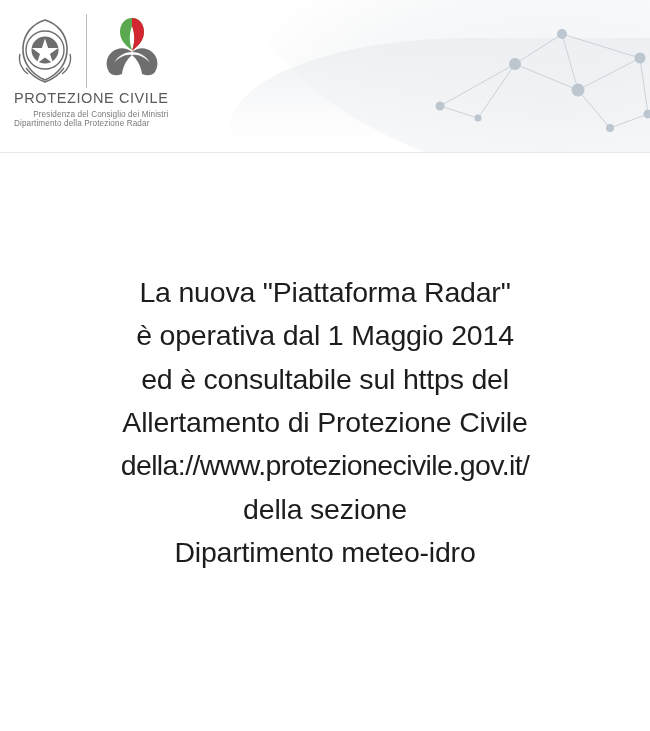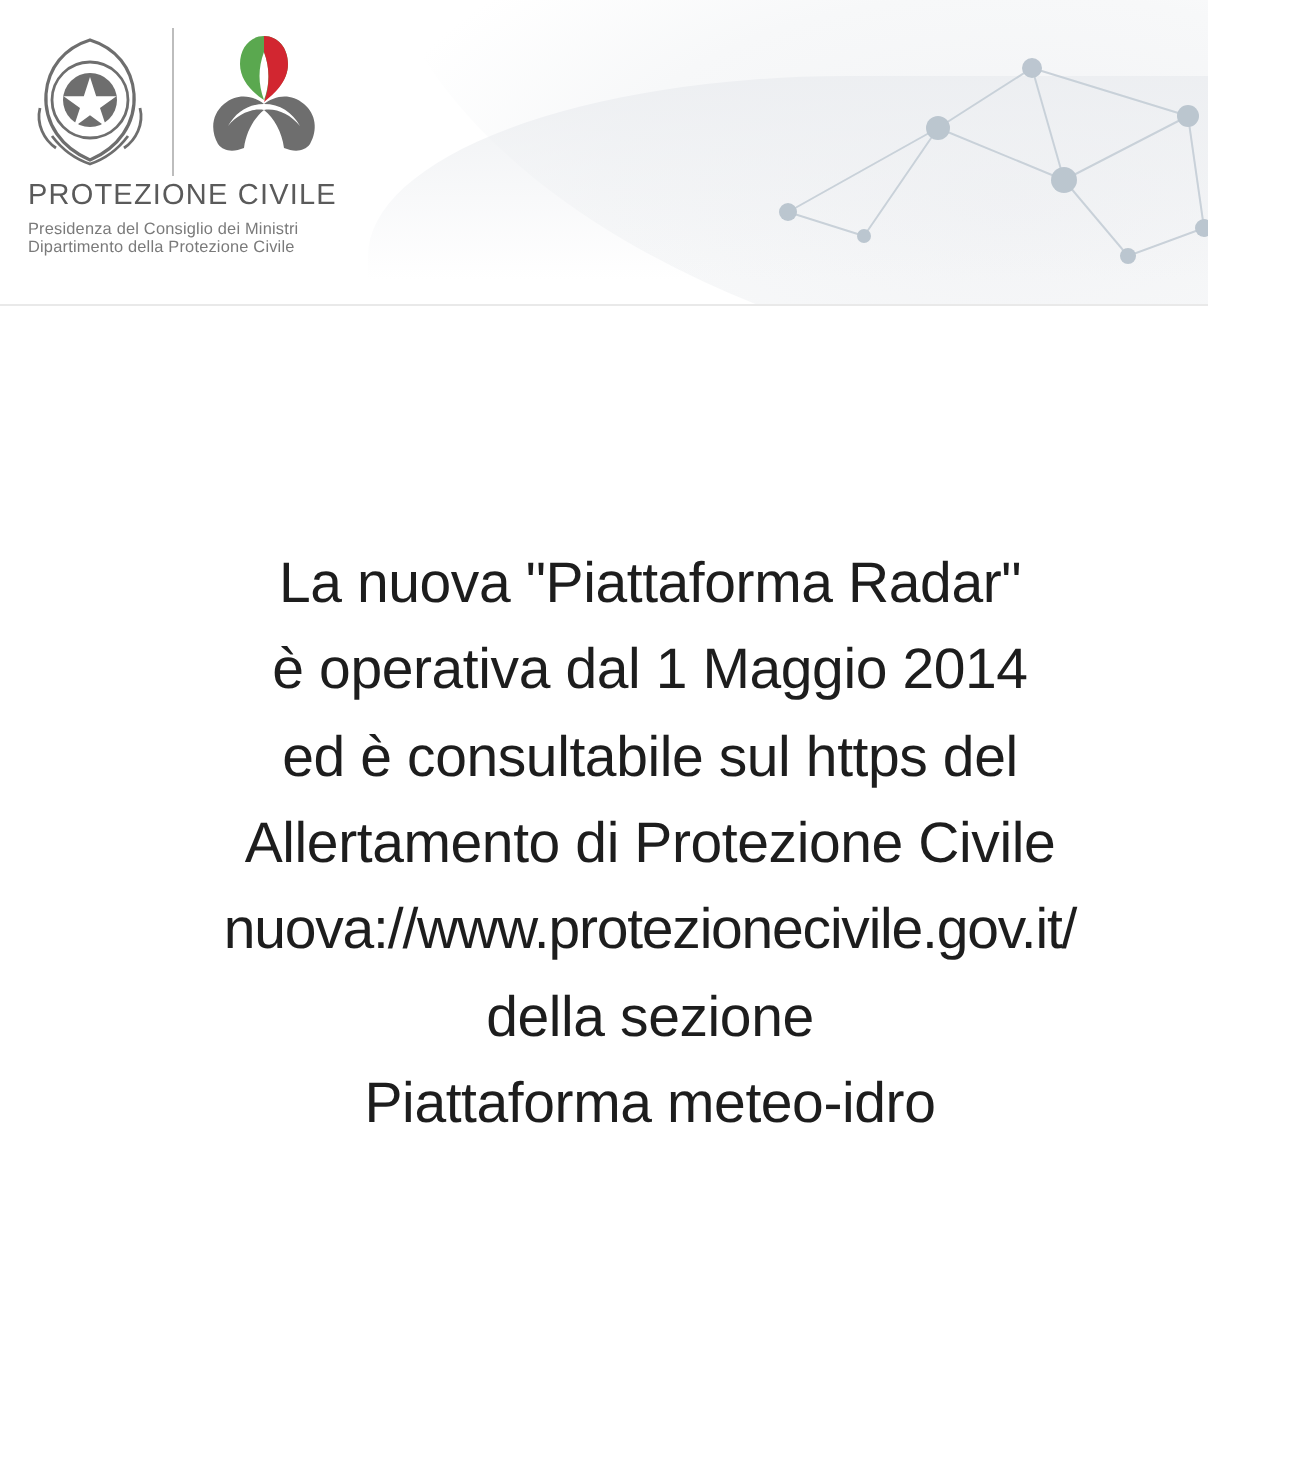--- a/index.html
+++ b/index.html
@@ -10,21 +10,21 @@
     width: 650px;
     height: 731px;
     background: #ffffff;
     font-family: "Liberation Sans", sans-serif;
     overflow: hidden;
   }
 
   
   .header {
     position: relative;
-    width: 604px;
+    width: 650px;
     height: 152px;
     background: #ffffff;
     overflow: hidden;
     border-bottom: 1px solid #e9e9e9;
   }
 
   
   .swoosh {
     position: absolute;
     right: -40px;
@@ -89,20 +89,21 @@
     font-size: 14.5px;
     letter-spacing: 0.6px;
     color: #5a5a5a;
     font-weight: 400;
   }
   .title-sub {
     font-size: 8.2px;
     color: #7a7a7a;
     margin-top: 3px;
     letter-spacing: 0.1px;
+    text-align: right;
   }
   .title-sub2 {
     font-size: 8.2px;
     color: #7a7a7a;
     letter-spacing: 0.1px;
   }
 
   
   .content {
     width: 650px;
@@ -182,27 +183,27 @@
       <path d="M33 4 C26 4 21 10 21 18 C21 26 27 32 33 36 C30 28 30 20 33 12 C36 20 36 28 33 36 C39 32 45 26 45 18 C45 10 40 4 33 4 Z" fill="#5aa84f"></path>
       <path d="M33 4 C40 4 45 10 45 18 C45 27 38 33 33 37 C36 29 36 20 33 12 Z" fill="#d22630"></path>
       <path d="M10 58 C6 51 7 43 13 38 C20 32 28 34 33 38 C25 38 19 42 15 49 C20 43 27 40 33 41 C28 45 24 52 23 60 C18 62 13 62 10 58 Z" fill="#6e6e6e"></path>
       <path d="M56 58 C60 51 59 43 53 38 C46 32 38 34 33 38 C41 38 47 42 51 49 C46 43 39 40 33 41 C38 45 42 52 43 60 C48 62 53 62 56 58 Z" fill="#6e6e6e"></path>
     </svg>
   </div>
 
   <div class="titles">
     <div class="title-main">PROTEZIONE CIVILE</div>
     <div class="title-sub">Presidenza del Consiglio dei Ministri</div>
-    <div class="title-sub2">Dipartimento della Protezione Civile</div>
+    <div class="title-sub2">Dipartimento della Protezione Radar</div>
   </div>
 </div>
 
 <div class="content">
   <div class="message">
     <span class="line">La nuova "Piattaforma Radar"</span>
     <span class="line">è operativa dal 1 Maggio 2014</span>
     <span class="line">ed è consultabile sul https del</span>
     <span class="line">Allertamento di Protezione Civile</span>
-    <span class="line url">nuova://www.protezionecivile.gov.it/</span>
+    <span class="line url">della://www.protezionecivile.gov.it/</span>
     <span class="line">della sezione</span>
-    <span class="line">Piattaforma meteo-idro</span>
+    <span class="line">Dipartimento meteo-idro</span>
   </div>
 </div>
 
 </body></html>

